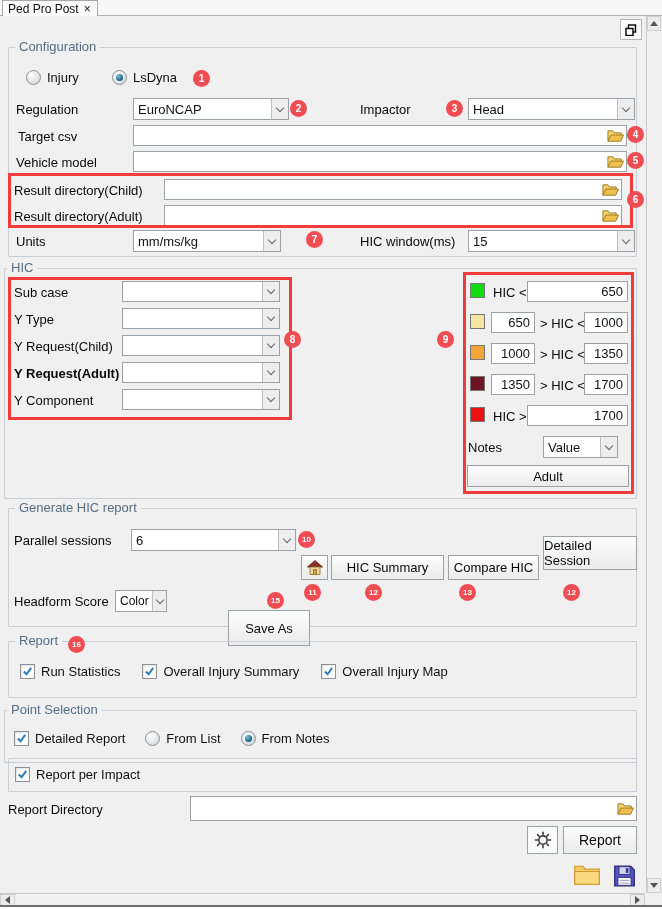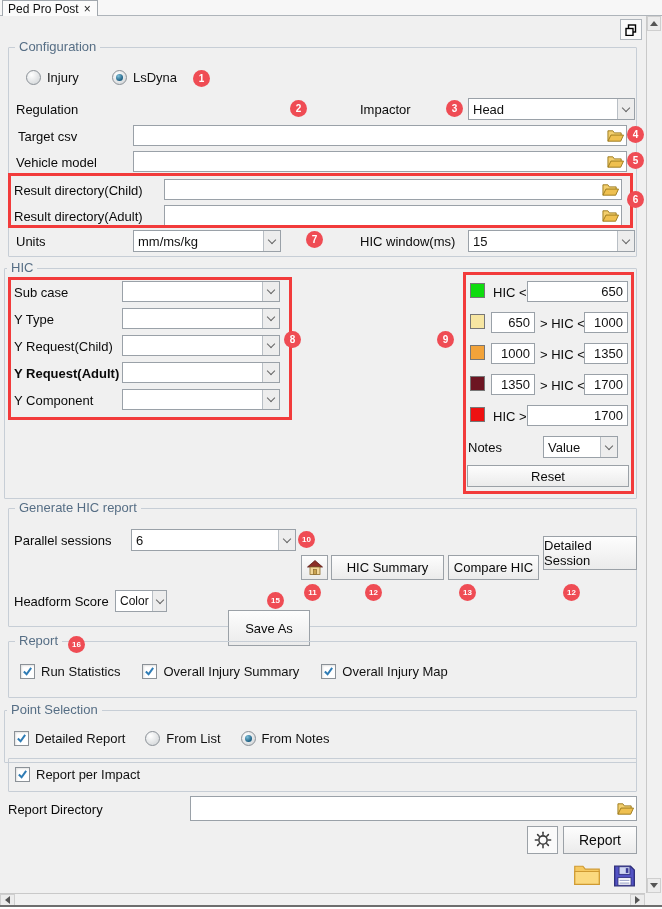--- a/index.html
+++ b/index.html
@@ -95,20 +95,26 @@
   <div class="cb abs" style="left:26px; top:70px;">
     <span class="radio"></span>
     <span>Injury</span>
   </div>
   <div class="cb abs" style="left:112px; top:70px;">
     <span class="radio sel"></span>
     <span>LsDyna</span>
   </div>
 
   <span class="lbl" style="left:16px; top:102px;">Regulation</span>
+  <div class="combo" style="left:133px; top:98px; width:156px;">
+    <span class="cval">EuroNCAP</span>
+    <span class="abox">
+        <span class="chv"></span>
+      </span>
+  </div>
   <span class="lbl" style="left:360px; top:102px;">Impactor</span>
   <div class="combo" style="left:468px; top:98px; width:167px;">
     <span class="cval">Head</span>
     <span class="abox">
         <span class="chv"></span>
       </span>
   </div>
 
   <span class="lbl" style="left:18px; top:129px;">Target csv</span>
   <div class="abs" style="left:133px; top:125px; width:494px; height:21px;">
@@ -224,21 +230,21 @@
   <span class="lbl" style="left:493px; top:409px;">HIC &gt;</span>
   <input class="tfield num" style="left: 527px; top: 405px; width: 101px;" value="1700">
 
   <span class="lbl" style="left:468px; top:440px;">Notes</span>
   <div class="combo" style="left:543px; top:436px; width:75px;">
     <span class="cval">Value</span>
     <span class="abox">
         <span class="chv"></span>
       </span>
   </div>
-  <div class="btn" style="left:467px; top:465px; width:162px; height:22px;">Reset</div>
+  <div class="btn" style="left:467px; top:465px; width:162px; height:22px;">Adult</div>
 
   <div class="group" style="left:8px; top:508px; width:629px; height:119px;">
     <span class="gtitle">Generate HIC report</span>
   </div>
 
   <span class="lbl" style="left:14px; top:533px;">Parallel sessions</span>
   <div class="combo" style="left:131px; top:529px; width:165px;">
     <span class="cval">6</span>
     <span class="abox">
         <span class="chv"></span>

